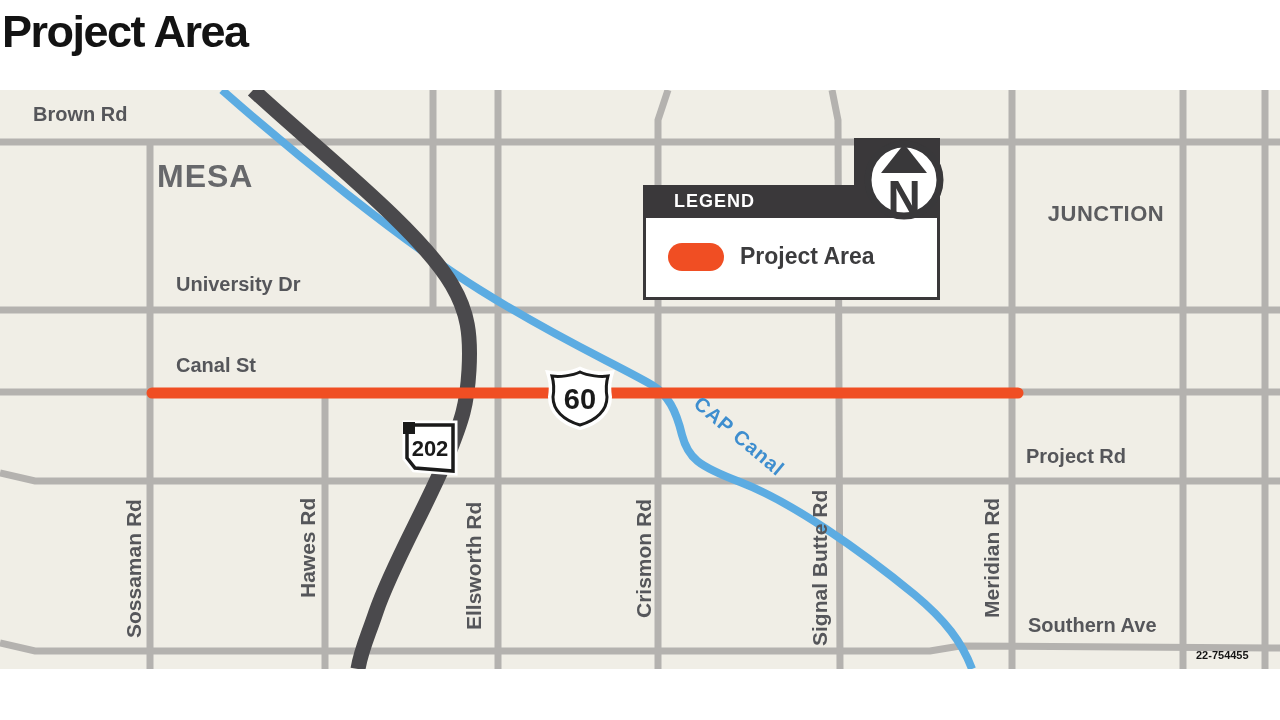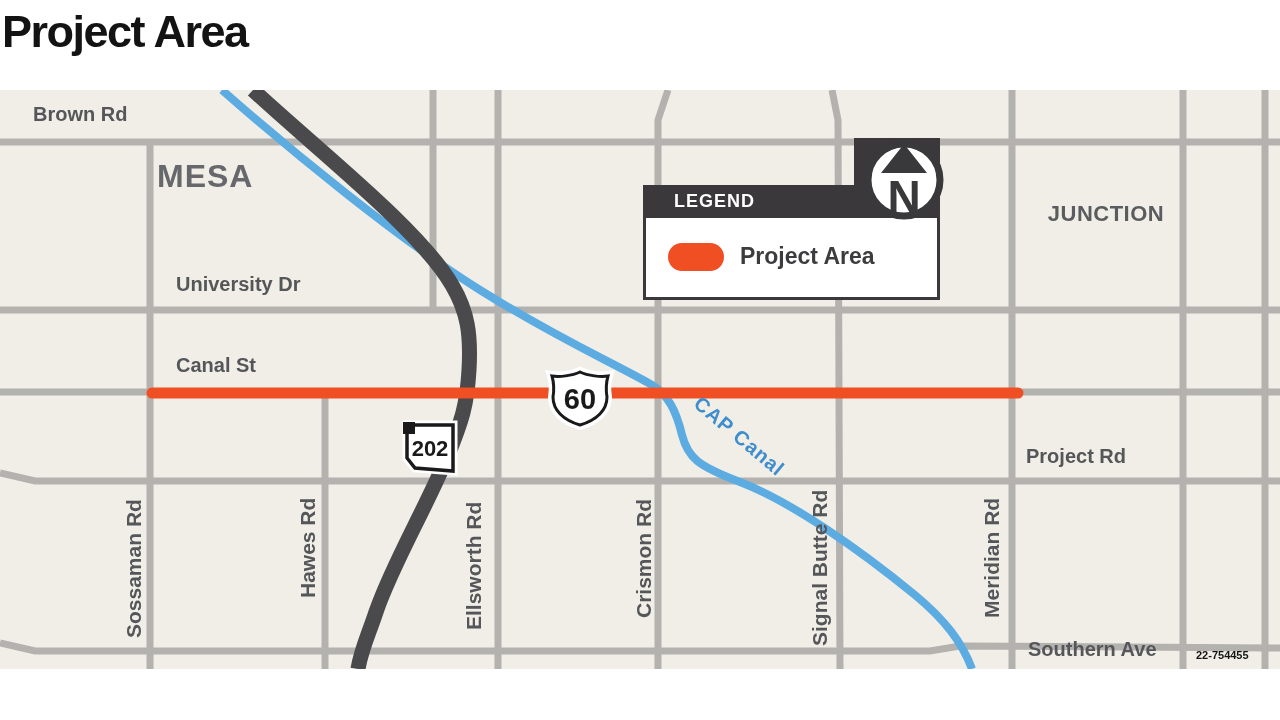--- a/index.html
+++ b/index.html
@@ -70,21 +70,21 @@
              C368,546 361,560 358,579" stroke="#4A494C" stroke-width="15" fill="none"></path>
 
     <path d="M152,303 L1018,303" stroke="#F04E23" stroke-width="11" stroke-linecap="round" fill="none"></path>
   </svg>
 
   <div class="maplabel" style="left:33px;top:13px">Brown Rd</div>
   <div class="maplabel city" style="left:157px;top:68px">MESA</div>
   <div class="maplabel" style="left:176px;top:183px">University Dr</div>
   <div class="maplabel" style="left:176px;top:264px">Canal St</div>
   <div class="maplabel" style="left:1026px;top:355px">Project Rd</div>
-  <div class="maplabel" style="left:1028px;top:548px">Southern Ave</div>
+  <div class="maplabel" style="left:1028px;top:524px">Southern Ave</div>
   <div class="maplabel apache" style="left:1038px;top:110px">
     <div>JUNCTION</div>
   </div>
 
   <div class="vlabel" style="left:122px;top:548px">Sossaman Rd</div>
   <div class="vlabel" style="left:296px;top:508px">Hawes Rd</div>
   <div class="vlabel" style="left:462px;top:540px">Ellsworth Rd</div>
   <div class="vlabel" style="left:632px;top:528px">Crismon Rd</div>
   <div class="vlabel" style="left:808px;top:556px">Signal Butte Rd</div>
   <div class="vlabel" style="left:980px;top:528px">Meridian Rd</div>

